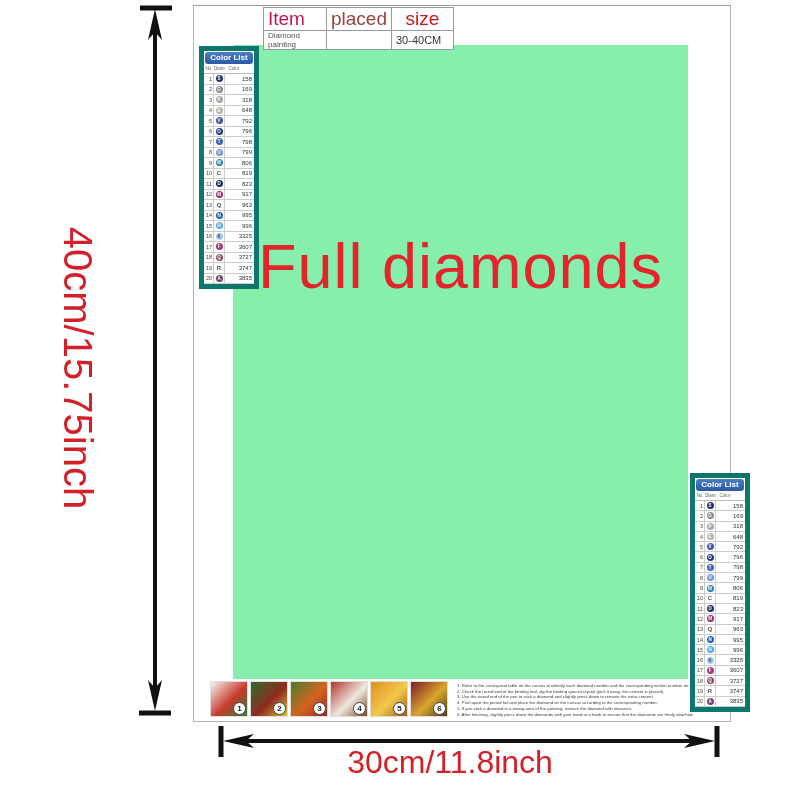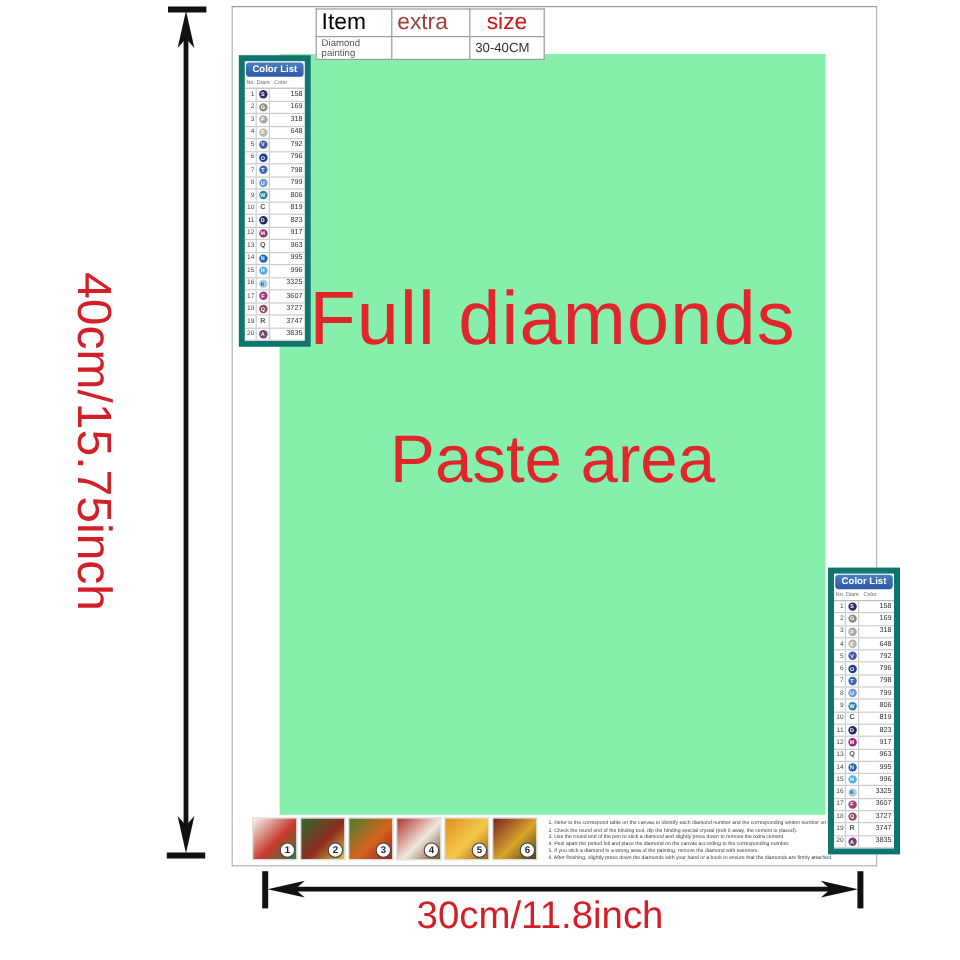--- a/index.html
+++ b/index.html
@@ -75,28 +75,27 @@
       <polygon points="223,741 254,734 246,741 254,748" stroke="none"></polygon>
       <polygon points="715,741 684,734 692,741 684,748" stroke="none"></polygon>
       <line x1="717" y1="726" x2="717" y2="757" stroke-width="5"></line>
     </g>
   </svg>
 
   <div class="page"></div>
 
   <div class="paste" style="background: #86efac;">
     <div class="paste-line1" style="color: rgb(226, 36, 43);">Full diamonds</div>
-    <div class="paste-line2" style="color: rgb(226, 36, 43);">Paste area</div>
   </div>
 
   <table class="item-table">
     <tbody>
         <tr class="hrow">
-      <td class="h-item" style="color: #000000;">Item</td>
-      <td class="h-number" style="color: rgb(156, 64, 64);">extra</td>
+      <td class="h-item" style="color: #be185d;">Item</td>
+      <td class="h-number" style="color: rgb(156, 64, 64);">placed</td>
       <td class="h-size" style="color: rgb(196, 26, 26);">size</td>
     </tr>
     <tr class="drow">
       <td class="d-item">Diamond painting</td>
       <td></td>
       <td class="d-size">30-40CM</td>
     </tr>
   </tbody>
     </table>
 

